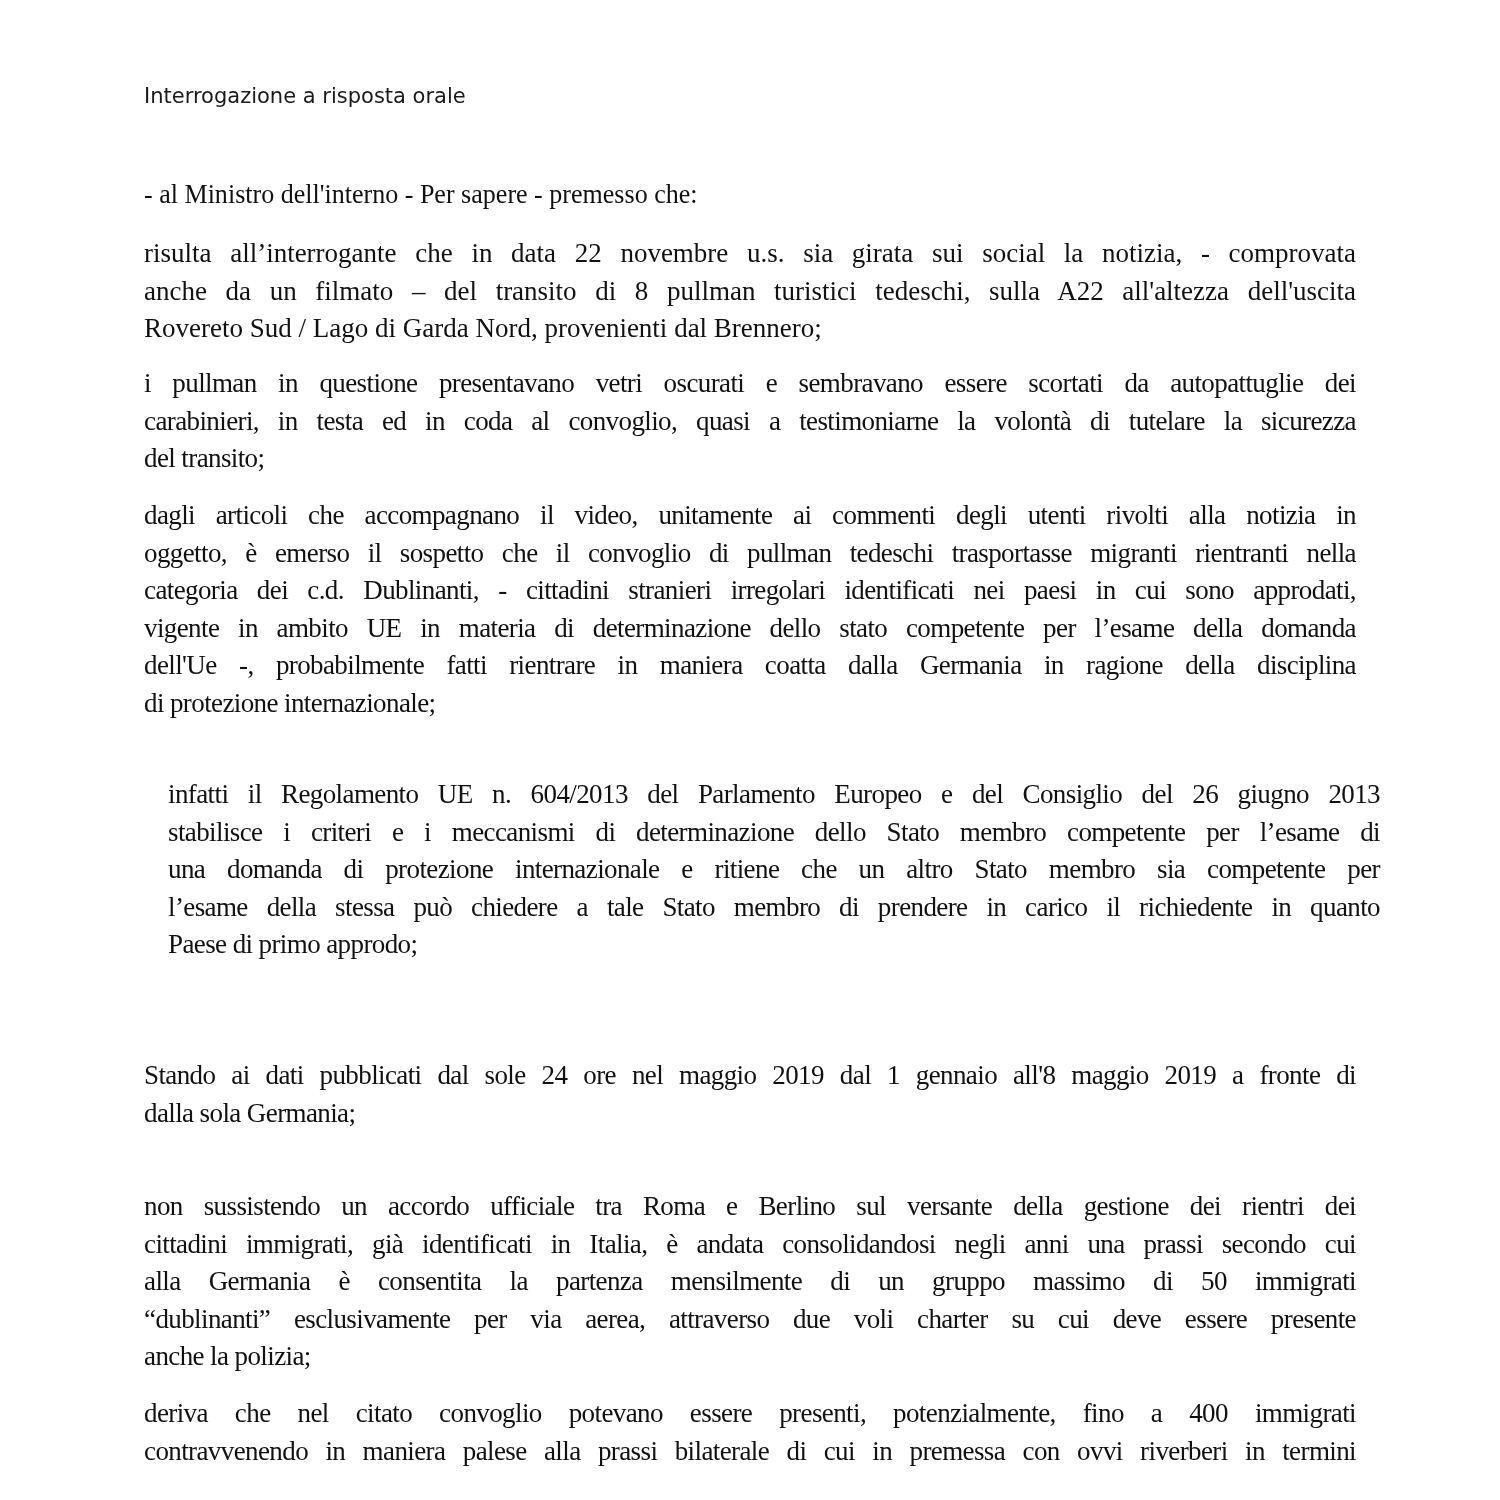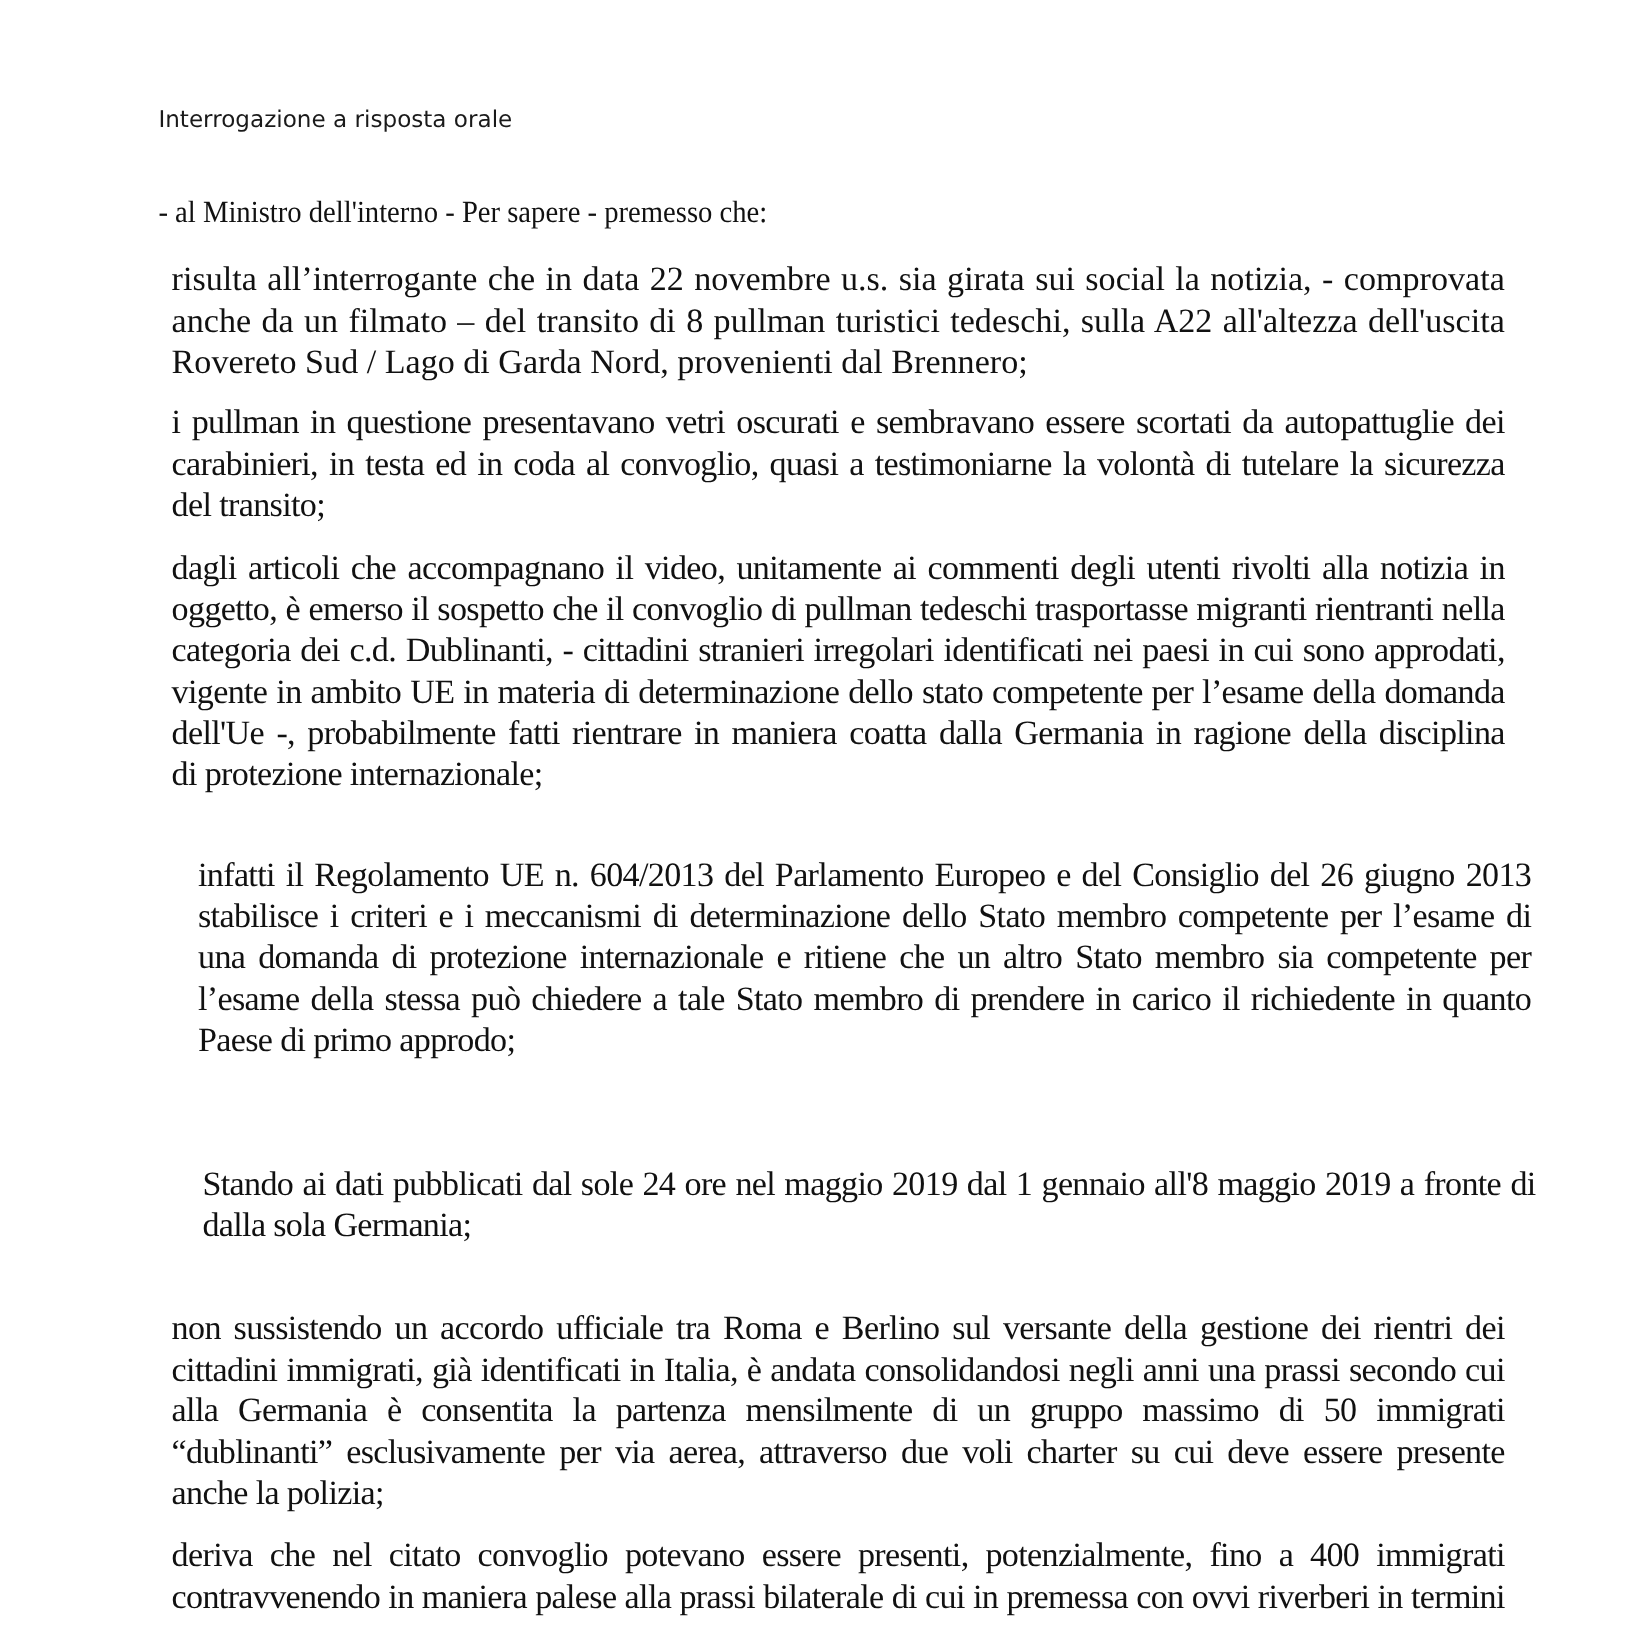--- a/index.html
+++ b/index.html
@@ -18,44 +18,44 @@
       position: absolute;
       left: 0;
       top: 0;
       width: 1500px;
       height: 1500px;
       background: #ffffff;
     }
     .doc-heading {
       position: absolute;
       left: 144px;
-      top: 96px;
+      top: 84px;
       font-family: "DejaVu Sans", sans-serif;
       font-size: 21px;
       color: #1a1a1a;
       letter-spacing: 0px;
       white-space: nowrap;
     }
     .addressee {
       position: absolute;
       left: 144px;
       top: 178px;
       font-family: "Liberation Serif", serif;
       font-size: 28px;
       color: #111111;
       white-space: nowrap;
       transform: scaleX(0.93);
       transform-origin: left top;
     }
     .para {
       position: absolute;
-      left: 156px;
+      left: 144px;
       width: 1212px;
       font-family: "Liberation Serif", serif;
-      font-size: 31px;
+      font-size: 27px;
       color: #111111;
     }
     
     .jline {
       display: block;
       height: 37.5px;
       line-height: 37.5px;
       width: 1212px;
       text-align: justify;
       text-align-last: justify;
@@ -65,21 +65,21 @@
     .jline.last {
       text-align-last: left;
     }
     .condensed {
       letter-spacing: -0.6px;
     }
     .p1 { top: 235px; }
     .p2 { top: 365px; }
     .p3 { top: 497px; }
     .p4 { top: 776px; margin-left: 24px; }
-    .p5 { top: 1057px; margin-left: 28px; }
+    .p5 { top: 1057px; }
     .p6 { top: 1188px; }
     .p7 { top: 1395px; }
   </style>
 </head>
 <body>
 
 <div class="page">
 
   <div class="doc-heading">Interrogazione a risposta orale</div>
 

